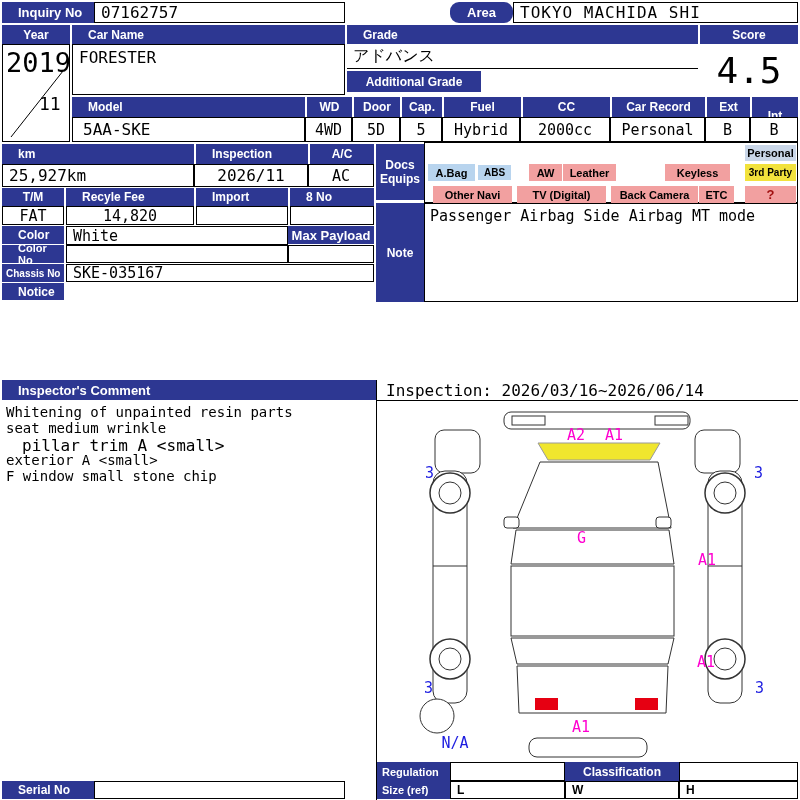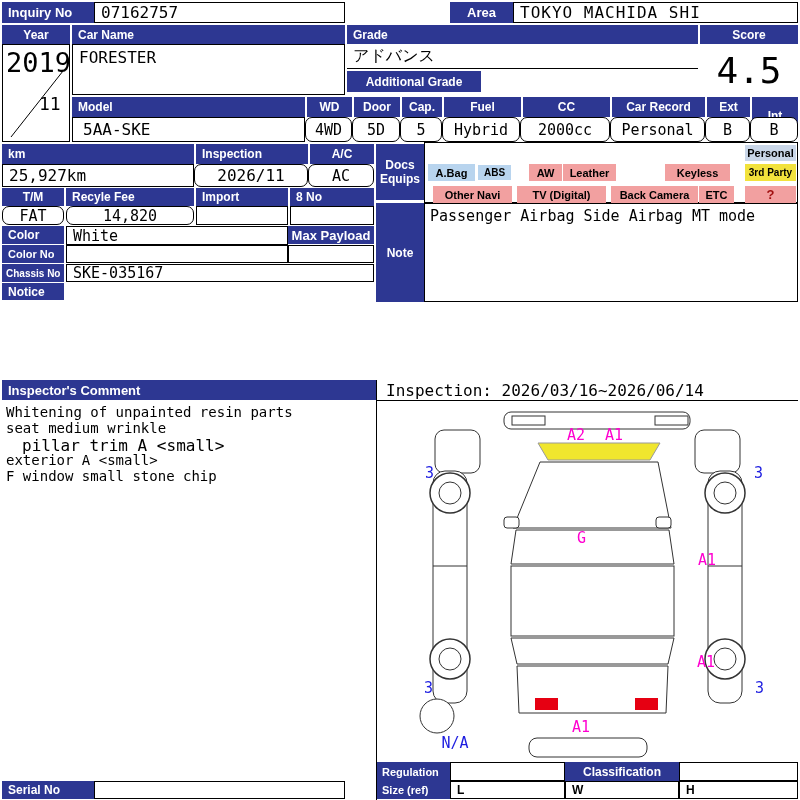--- a/index.html
+++ b/index.html
@@ -1,36 +1,36 @@
 <!DOCTYPE html>
 <html><head>
 <meta charset="utf-8">
 <style>
   * { margin:0; padding:0; box-sizing:border-box; }
   html,body { width:800px; height:800px; background:#fff; }
   body { position:relative; font-family:"Liberation Sans",sans-serif; overflow:hidden; }
   .navy { position:absolute; background:#2d3792; color:#fff; font-weight:bold; font-size:12px;
-          display:flex; align-items:center; padding-left:6px; }
+          display:flex; align-items:center; padding-left:16px; }
   .navy.c { justify-content:center; padding-left:0; }
   .cell { position:absolute; background:#fff; border:1px solid #000; color:#000;
           font-family:"DejaVu Sans Mono","Liberation Mono",monospace; font-size:15px;
           display:flex; align-items:center; padding-left:6px; }
-  .cell.c { justify-content:center; padding-left:0;border-radius:7px; }
+  .cell.c { justify-content:center; padding-left:0; }
   .plain { position:absolute; color:#000; font-family:"DejaVu Sans Mono","Liberation Mono",monospace; }
   .badge { position:absolute; font-size:11px; font-weight:bold; color:#000;
            display:flex; align-items:center; justify-content:center; text-align:center; }
   .vline,.hline { position:absolute; background:#000; }
   .lwh { font-family:"Liberation Sans",sans-serif; font-weight:bold; font-size:12px; }
 </style>
 </head>
 <body>
 
 <div class="navy" style="left:2px;top:2px;width:92px;height:21px;font-size:13px;">Inquiry No</div>
 <div class="cell" style="left:94px;top:2px;width:251px;height:21px;font-size:16px;">07162757</div>
-<div class="navy c" style="left:450px;top:2px;width:63px;height:21px;font-size:13px;">Area</div>
+<div class="navy c" style="left:450px;top:2px;width:63px;height:21px;font-size:13px;border-radius:9px;">Area</div>
 <div class="cell" style="left:513px;top:2px;width:285px;height:21px;font-size:16px;letter-spacing:1px;">TOKYO MACHIDA SHI</div>
 
 <div class="navy c" style="left:2px;top:25px;width:68px;height:19px;">Year</div>
 <div class="navy" style="left:72px;top:25px;width:273px;height:19px;">Car Name</div>
 <div class="navy" style="left:347px;top:25px;width:351px;height:19px;">Grade</div>
 <div class="navy c" style="left:700px;top:25px;width:98px;height:19px;">Score</div>
 
 <div class="cell" style="left:2px;top:44px;width:68px;height:98px;padding:16px;display:block;">
   <svg width="66" height="96" style="position:absolute;left:0;top:0;">
     <line x1="8" y1="92" x2="60" y2="26" stroke="#000" stroke-width="1"></line>

